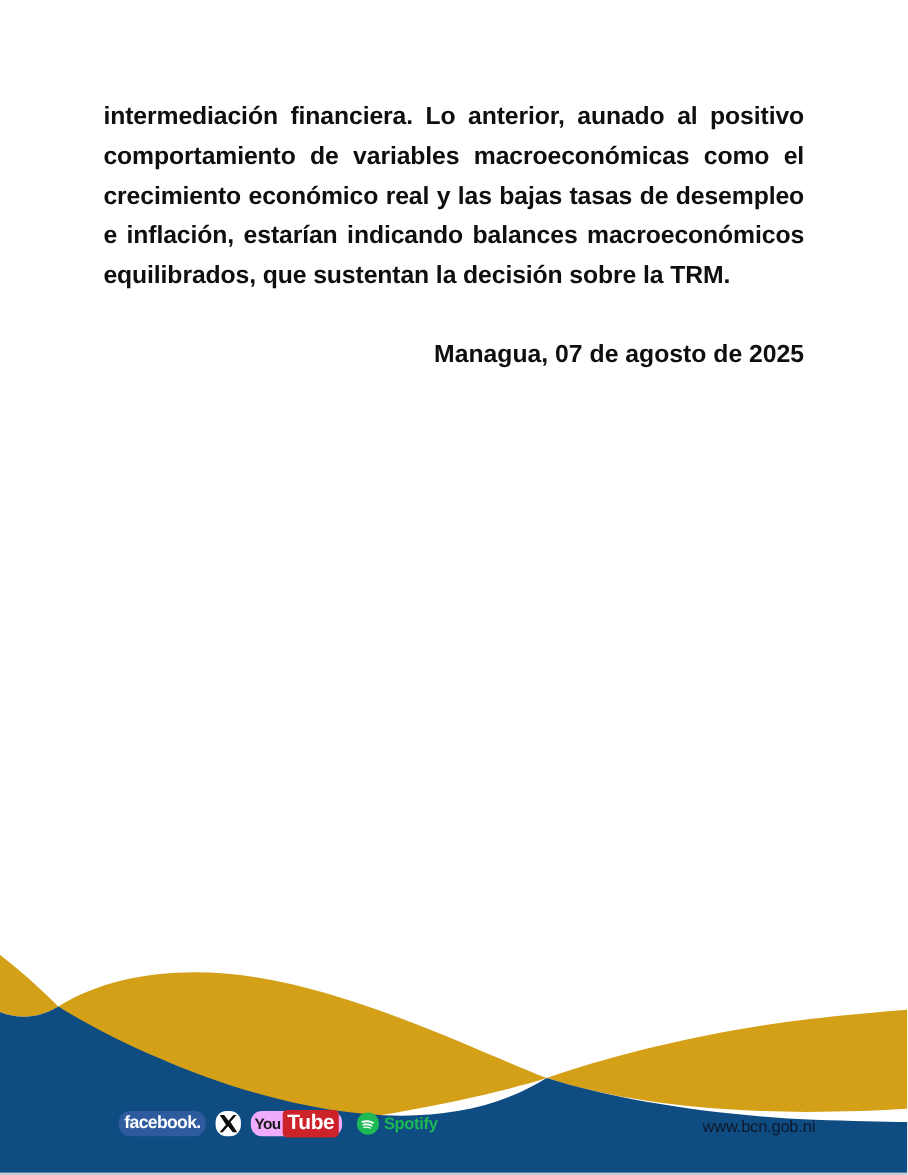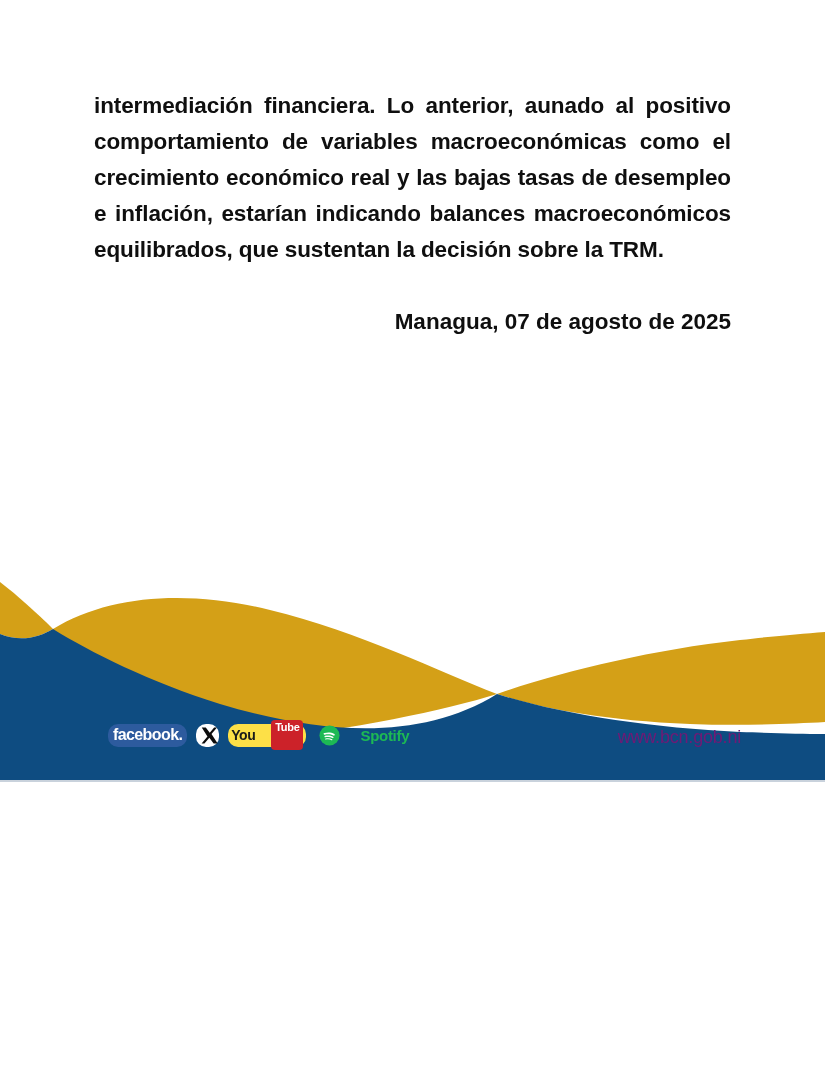--- a/index.html
+++ b/index.html
@@ -11,21 +11,21 @@
     width: 825px;
     height: 1068px;
     background: #ffffff;
     font-family: "Liberation Sans", sans-serif;
     overflow: hidden;
     position: relative;
   }
   .page {
     position: relative;
     width: 825px;
-    height: 782px;
+    height: 1068px;
     background: #ffffff;
     overflow: hidden;
   }
 
   
   .content {
     position: absolute;
     left: 94px;
     top: 88px;
     width: 637px;
@@ -77,21 +77,21 @@
     left: 108px;
     bottom: 34px;
     display: flex;
     align-items: center;
     gap: 9px;
     height: 26px;
   }
   .badge {
     display: flex;
     align-items: center;
-    justify-content: flex-end;
+    justify-content: center;
     height: 22px;
     box-sizing: border-box;
     border-radius: 10px;
   }
   
   .fb-badge {
     background: #2d5b9e;
     padding: 0 5px 0 5px;
     height: 23px;
   }
@@ -105,67 +105,67 @@
   }
   
   .x-badge {
     background: #ffffff;
     width: 23px;
     height: 23px;
   }
   .x-badge svg { display:block; }
   
   .yt-badge {
-    background: #fde047;
+    background: #f0abfc;
     height: 23px;
     padding: 0 3px;
-    gap: 16px;
+    gap: 2px;
     display: flex;
     align-items: center;
   }
   .yt-you {
     color: #1a1a1a;
     font-size: 14px;
     font-weight: bold;
     letter-spacing: -0.5px;
     line-height: 1;
   }
   .yt-tube {
     background: #cc2229;
     color: #ffffff;
-    font-size: 11px;
+    font-size: 19px;
     font-weight: bold;
     letter-spacing: -0.3px;
     line-height: 1;
-    padding: 2px 4px 17px 4px;
+    padding: 2px 4px 4px 4px;
     border-radius: 4px;
   }
   
   .sp-badge {
     display: flex;
     align-items: center;
-    gap: 20px;
+    gap: 4px;
     height: 23px;
     margin-left: 4px;
   }
   .sp-text {
     color: #1db954;
     font-size: 15px;
     font-weight: bold;
     letter-spacing: -0.3px;
     line-height: 1;
   }
 
   
   .website {
     position: absolute;
     right: 84px;
     bottom: 36px;
-    color: #701a75;
-    font-size: 18px;
+    color: #0f172a;
+    font-size: 15px;
     font-weight: normal;
     letter-spacing: -0.2px;
     line-height: 1;
   }
 </style>
 </head>
 <body>
 
 <div class="page">
 

